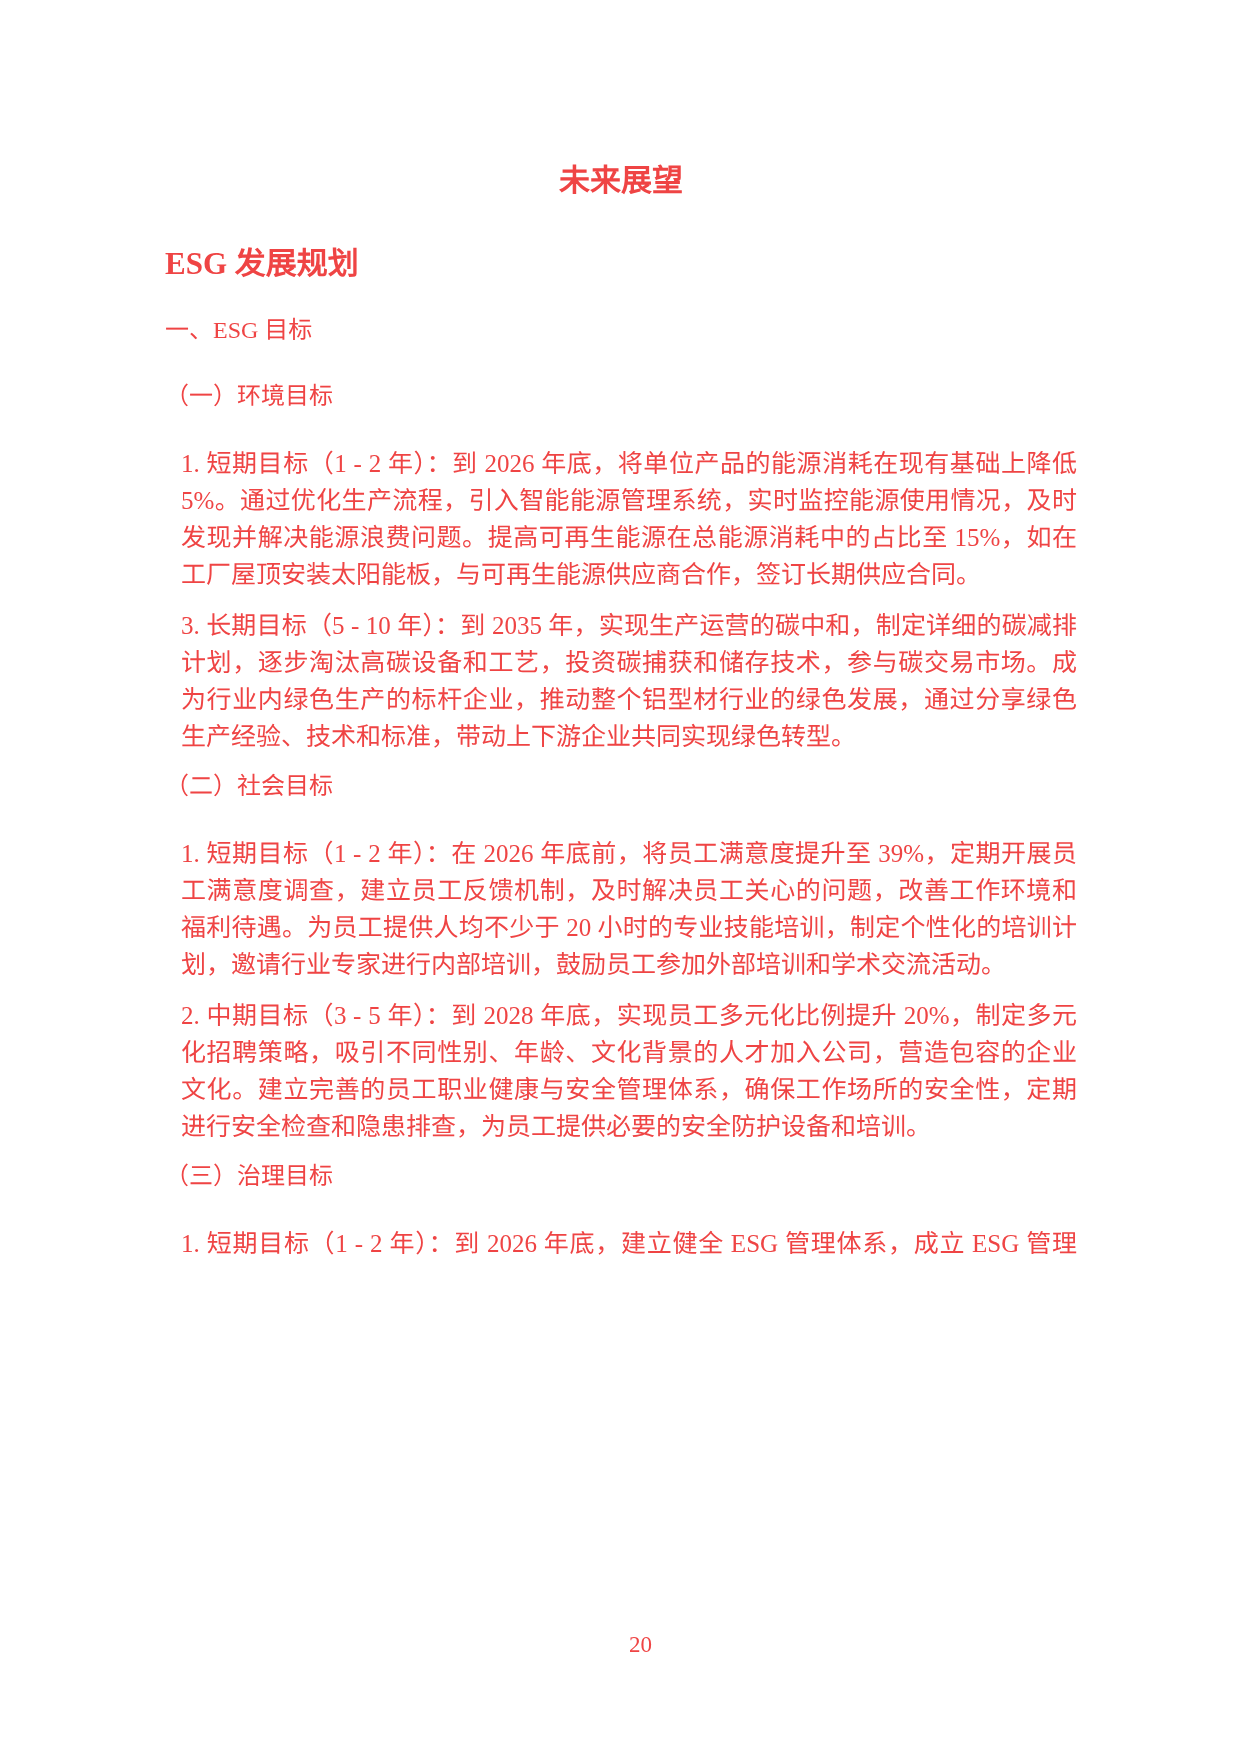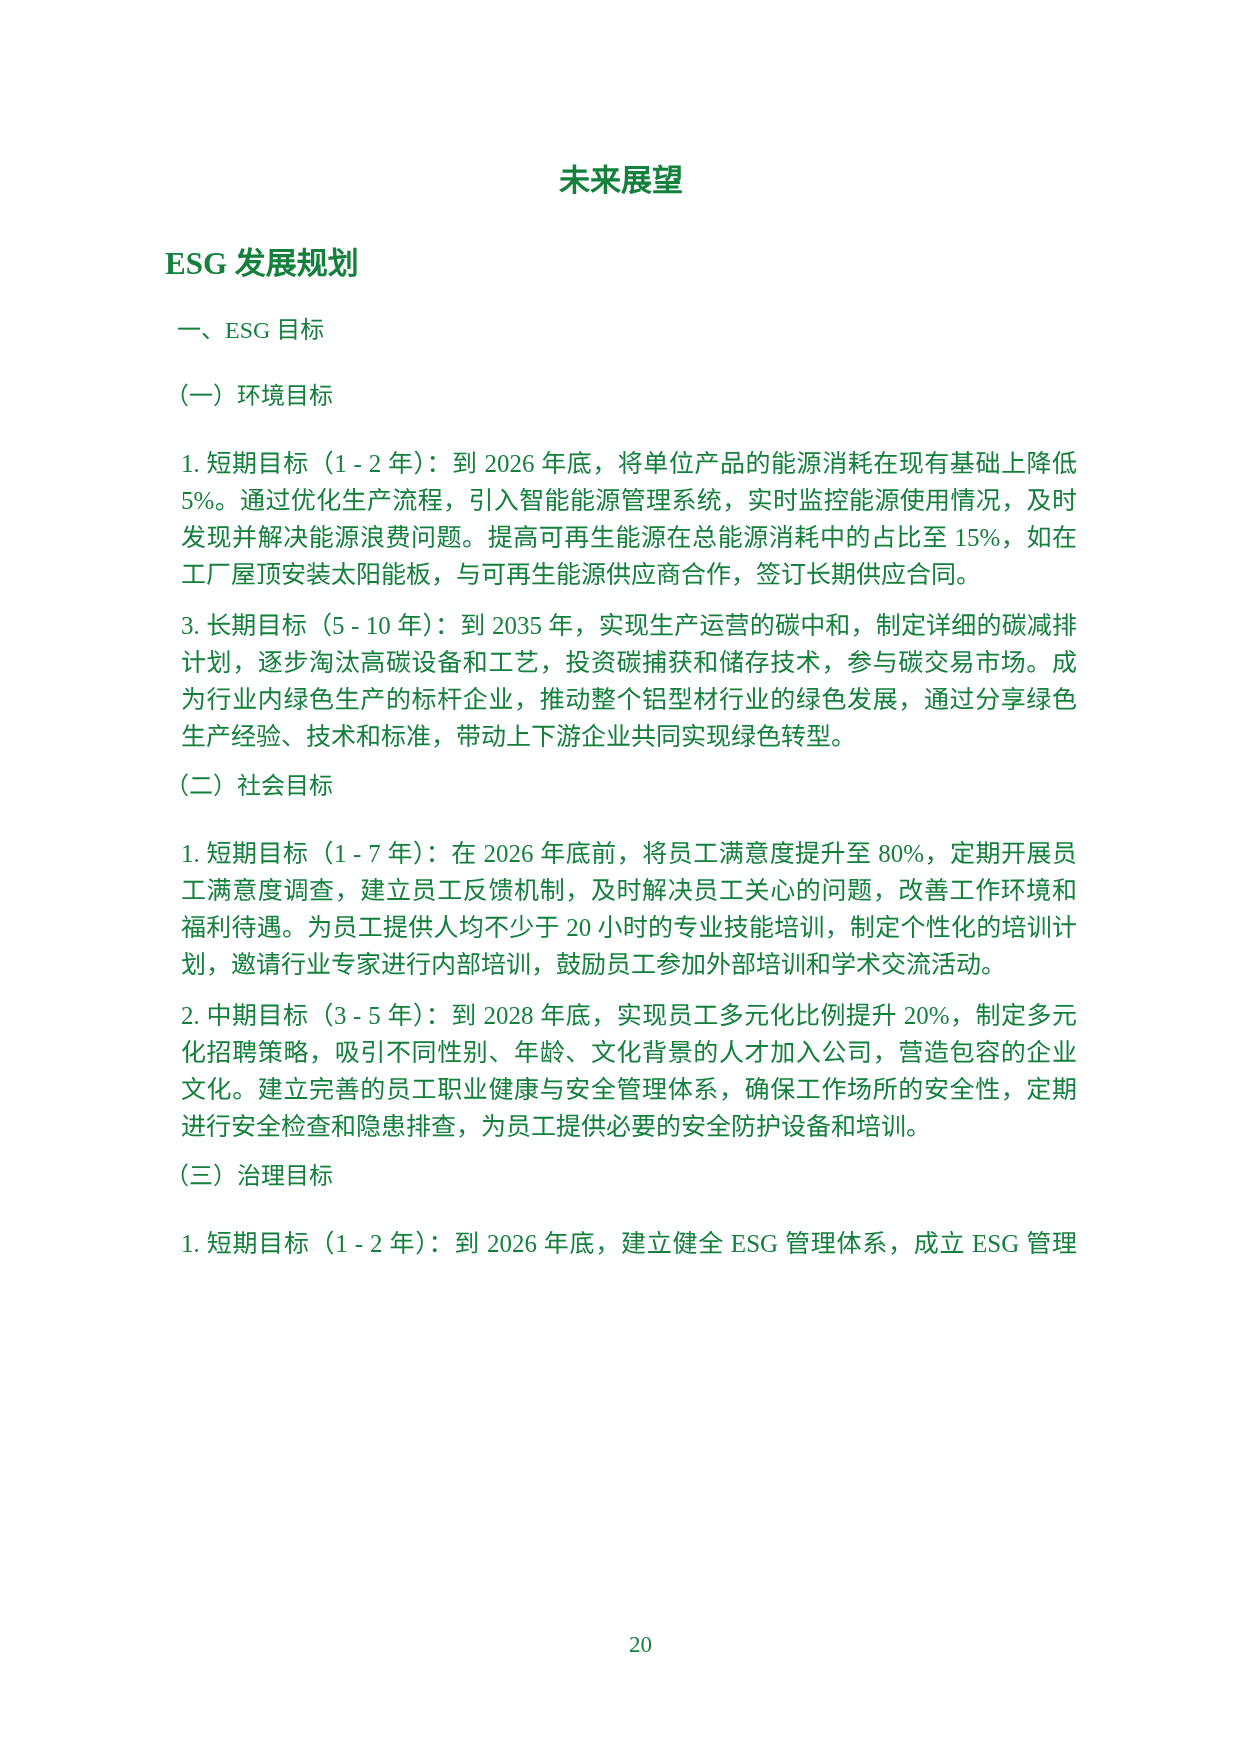--- a/index.html
+++ b/index.html
@@ -9,40 +9,40 @@
   }
   .page {
     position: relative;
     width: 1241px;
     height: 1754px;
     background: #ffffff;
     box-sizing: border-box;
     padding: 163px 164px 0 165px;
     overflow: hidden;
     font-family: "Liberation Serif", "DejaVu Serif", serif;
-    color: #15803d;
+    color: #ef4444;
   }
   .doc-title {
     font-size: 31px;
     font-weight: bold;
     text-align: center;
     line-height: 36px;
     margin: 0 0 50px 0;
   }
   .doc-heading {
     font-size: 31px;
     font-weight: bold;
     line-height: 30px;
     margin: 0 0 34px 0;
   }
   .chapter-title {
     font-size: 24px;
     font-weight: normal;
     line-height: 34px;
-    margin: 0 0 32px 12px;
+    margin: 0 0 32px 0;
   }
   .subsection-title {
     font-size: 24px;
     font-weight: normal;
     line-height: 34px;
     margin: 0 0 32px 0;
   }
   .body-para {
     font-size: 25px;
     line-height: 37px;
@@ -73,21 +73,21 @@
 
   <h2 class="doc-heading">ESG 发展规划</h2>
 
   <h3 class="chapter-title">一、ESG 目标</h3>
 
   <h4 class="subsection-title">（一）环境目标</h4>
   <p class="body-para">1. 短期目标（1 - 2 年）：到 2026 年底，将单位产品的能源消耗在现有基础上降低 5%。通过优化生产流程，引入智能能源管理系统，实时监控能源使用情况，及时发现并解决能源浪费问题。提高可再生能源在总能源消耗中的占比至 15%，如在工厂屋顶安装太阳能板，与可再生能源供应商合作，签订长期供应合同。</p>
   <p class="body-para">3. 长期目标（5 - 10 年）：到 2035 年，实现生产运营的碳中和，制定详细的碳减排计划，逐步淘汰高碳设备和工艺，投资碳捕获和储存技术，参与碳交易市场。成为行业内绿色生产的标杆企业，推动整个铝型材行业的绿色发展，通过分享绿色生产经验、技术和标准，带动上下游企业共同实现绿色转型。</p>
 
   <h4 class="subsection-title">（二）社会目标</h4>
-  <p class="body-para">1. 短期目标（1 - 7 年）：在 2026 年底前，将员工满意度提升至 80%，定期开展员工满意度调查，建立员工反馈机制，及时解决员工关心的问题，改善工作环境和福利待遇。为员工提供人均不少于 20 小时的专业技能培训，制定个性化的培训计划，邀请行业专家进行内部培训，鼓励员工参加外部培训和学术交流活动。</p>
+  <p class="body-para">1. 短期目标（1 - 2 年）：在 2026 年底前，将员工满意度提升至 39%，定期开展员工满意度调查，建立员工反馈机制，及时解决员工关心的问题，改善工作环境和福利待遇。为员工提供人均不少于 20 小时的专业技能培训，制定个性化的培训计划，邀请行业专家进行内部培训，鼓励员工参加外部培训和学术交流活动。</p>
   <p class="body-para">2. 中期目标（3 - 5 年）：到 2028 年底，实现员工多元化比例提升 20%，制定多元化招聘策略，吸引不同性别、年龄、文化背景的人才加入公司，营造包容的企业文化。建立完善的员工职业健康与安全管理体系，确保工作场所的安全性，定期进行安全检查和隐患排查，为员工提供必要的安全防护设备和培训。</p>
 
   <h4 class="subsection-title">（三）治理目标</h4>
   <p class="body-para continued">1. 短期目标（1 - 2 年）：到 2026 年底，建立健全 ESG 管理体系，成立 ESG 管理</p>
 
   <div class="page-number">20</div>
 
 </div>
 
 </body></html>

